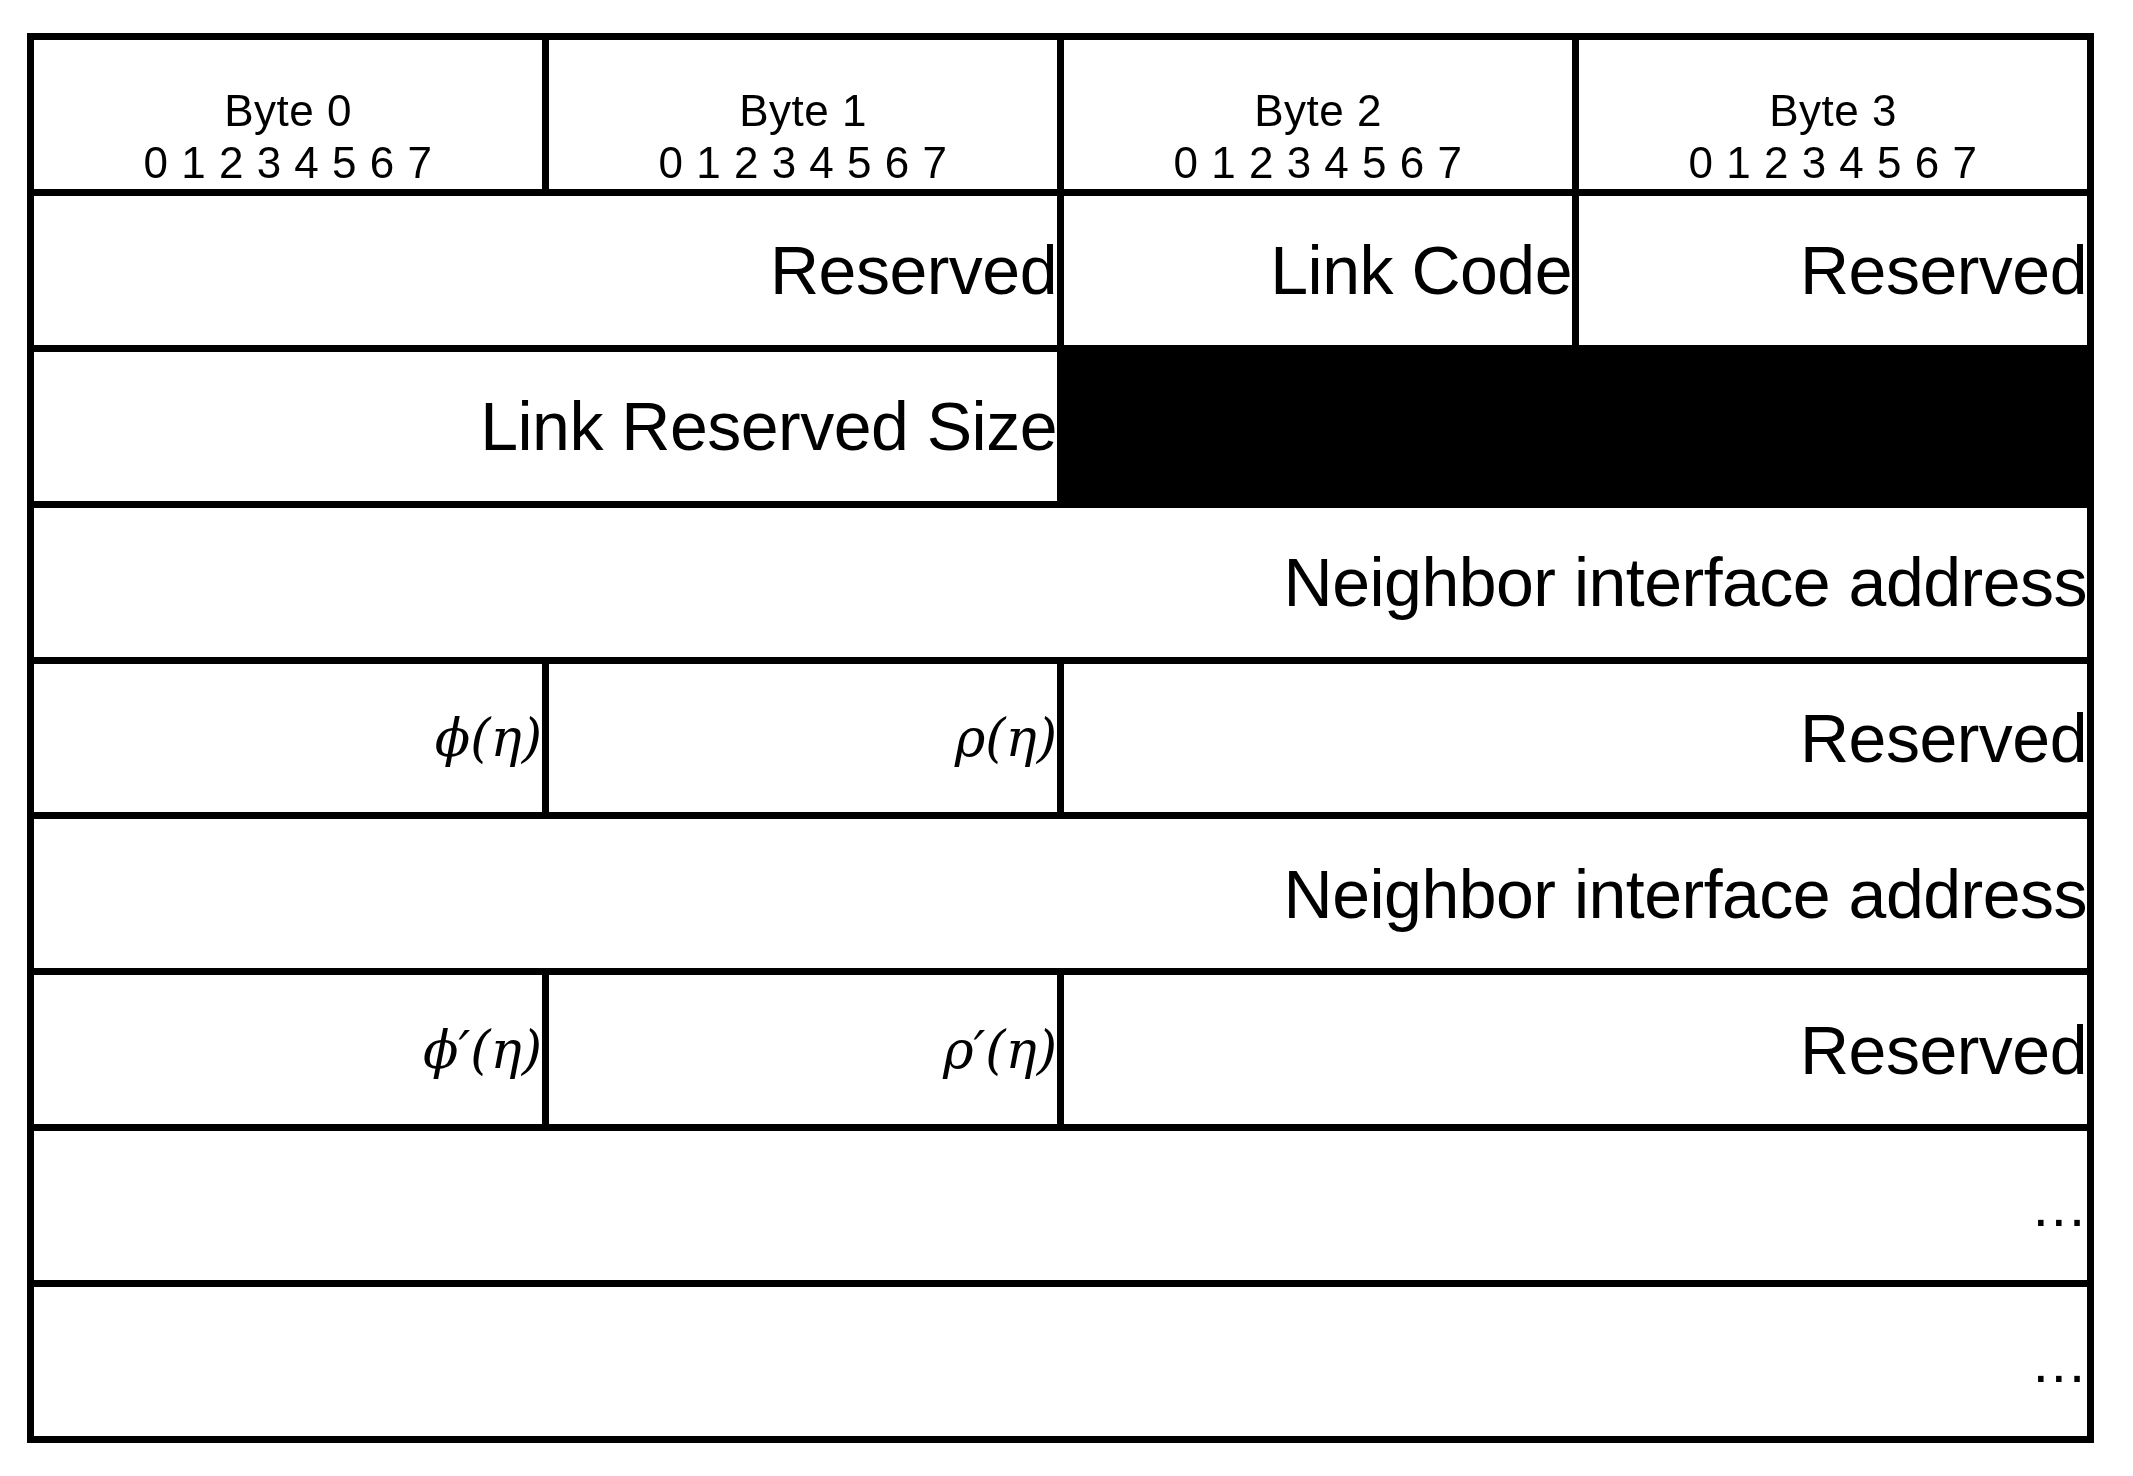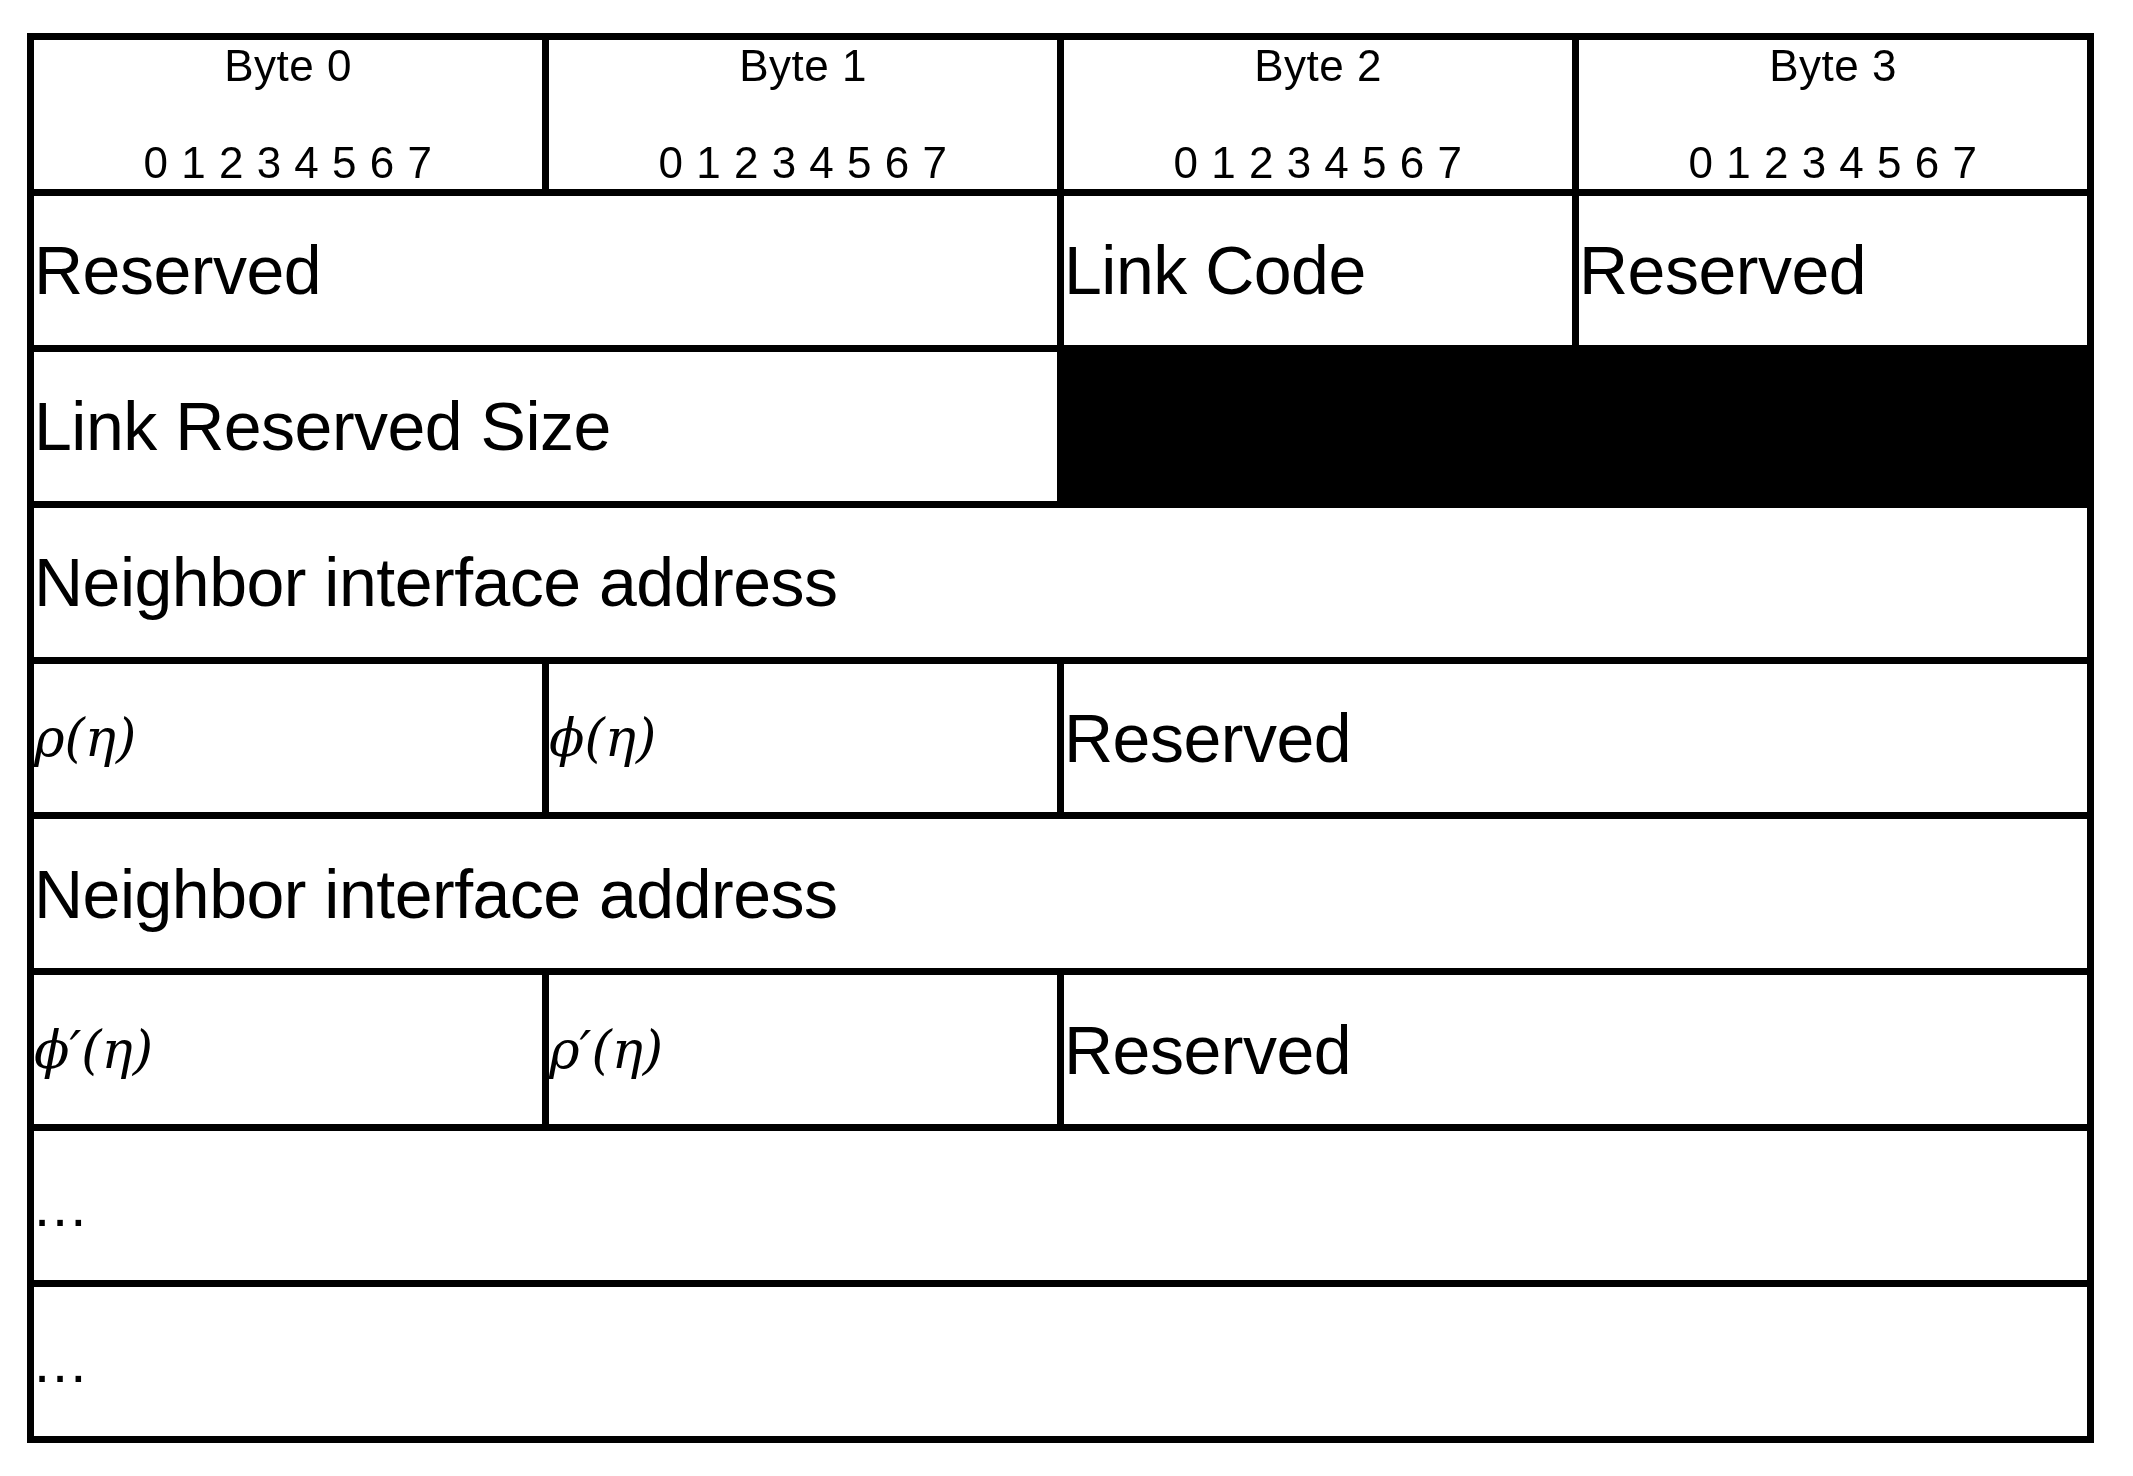--- a/index.html
+++ b/index.html
@@ -25,21 +25,21 @@
     padding: 7px;
     display: grid;
     grid-template-columns: repeat(4, 1fr);
     grid-template-rows: repeat(9, 1fr);
     gap: 7px;
   }
   .cell {
     background: #ffffff;
     display: flex;
     align-items: center;
-    justify-content: space-between;
+    justify-content: flex-end;
     text-align: center;
     overflow: hidden;
   }
   .span2 { grid-column: span 2; }
   .span4 { grid-column: span 4; }
   .header-cell {
     flex-direction: column;
     font-size: 44px;
     line-height: 1.18;
     letter-spacing: 0.5px;
@@ -97,24 +97,24 @@
   </div>
   <div class="cell span2">
     <span class="field-label">Link Reserved Size</span>
   </div>
 
   <div class="cell span4">
     <span class="field-label">Neighbor interface address</span>
   </div>
 
   <div class="cell">
-    <span class="math-label">ρ(η)</span>
+    <span class="math-label">ϕ(η)</span>
   </div>
   <div class="cell">
-    <span class="math-label">ϕ(η)</span>
+    <span class="math-label">ρ(η)</span>
   </div>
   <div class="cell span2">
     <span class="field-label">Reserved</span>
   </div>
 
   <div class="cell span4">
     <span class="field-label">Neighbor interface address</span>
   </div>
 
   <div class="cell">

